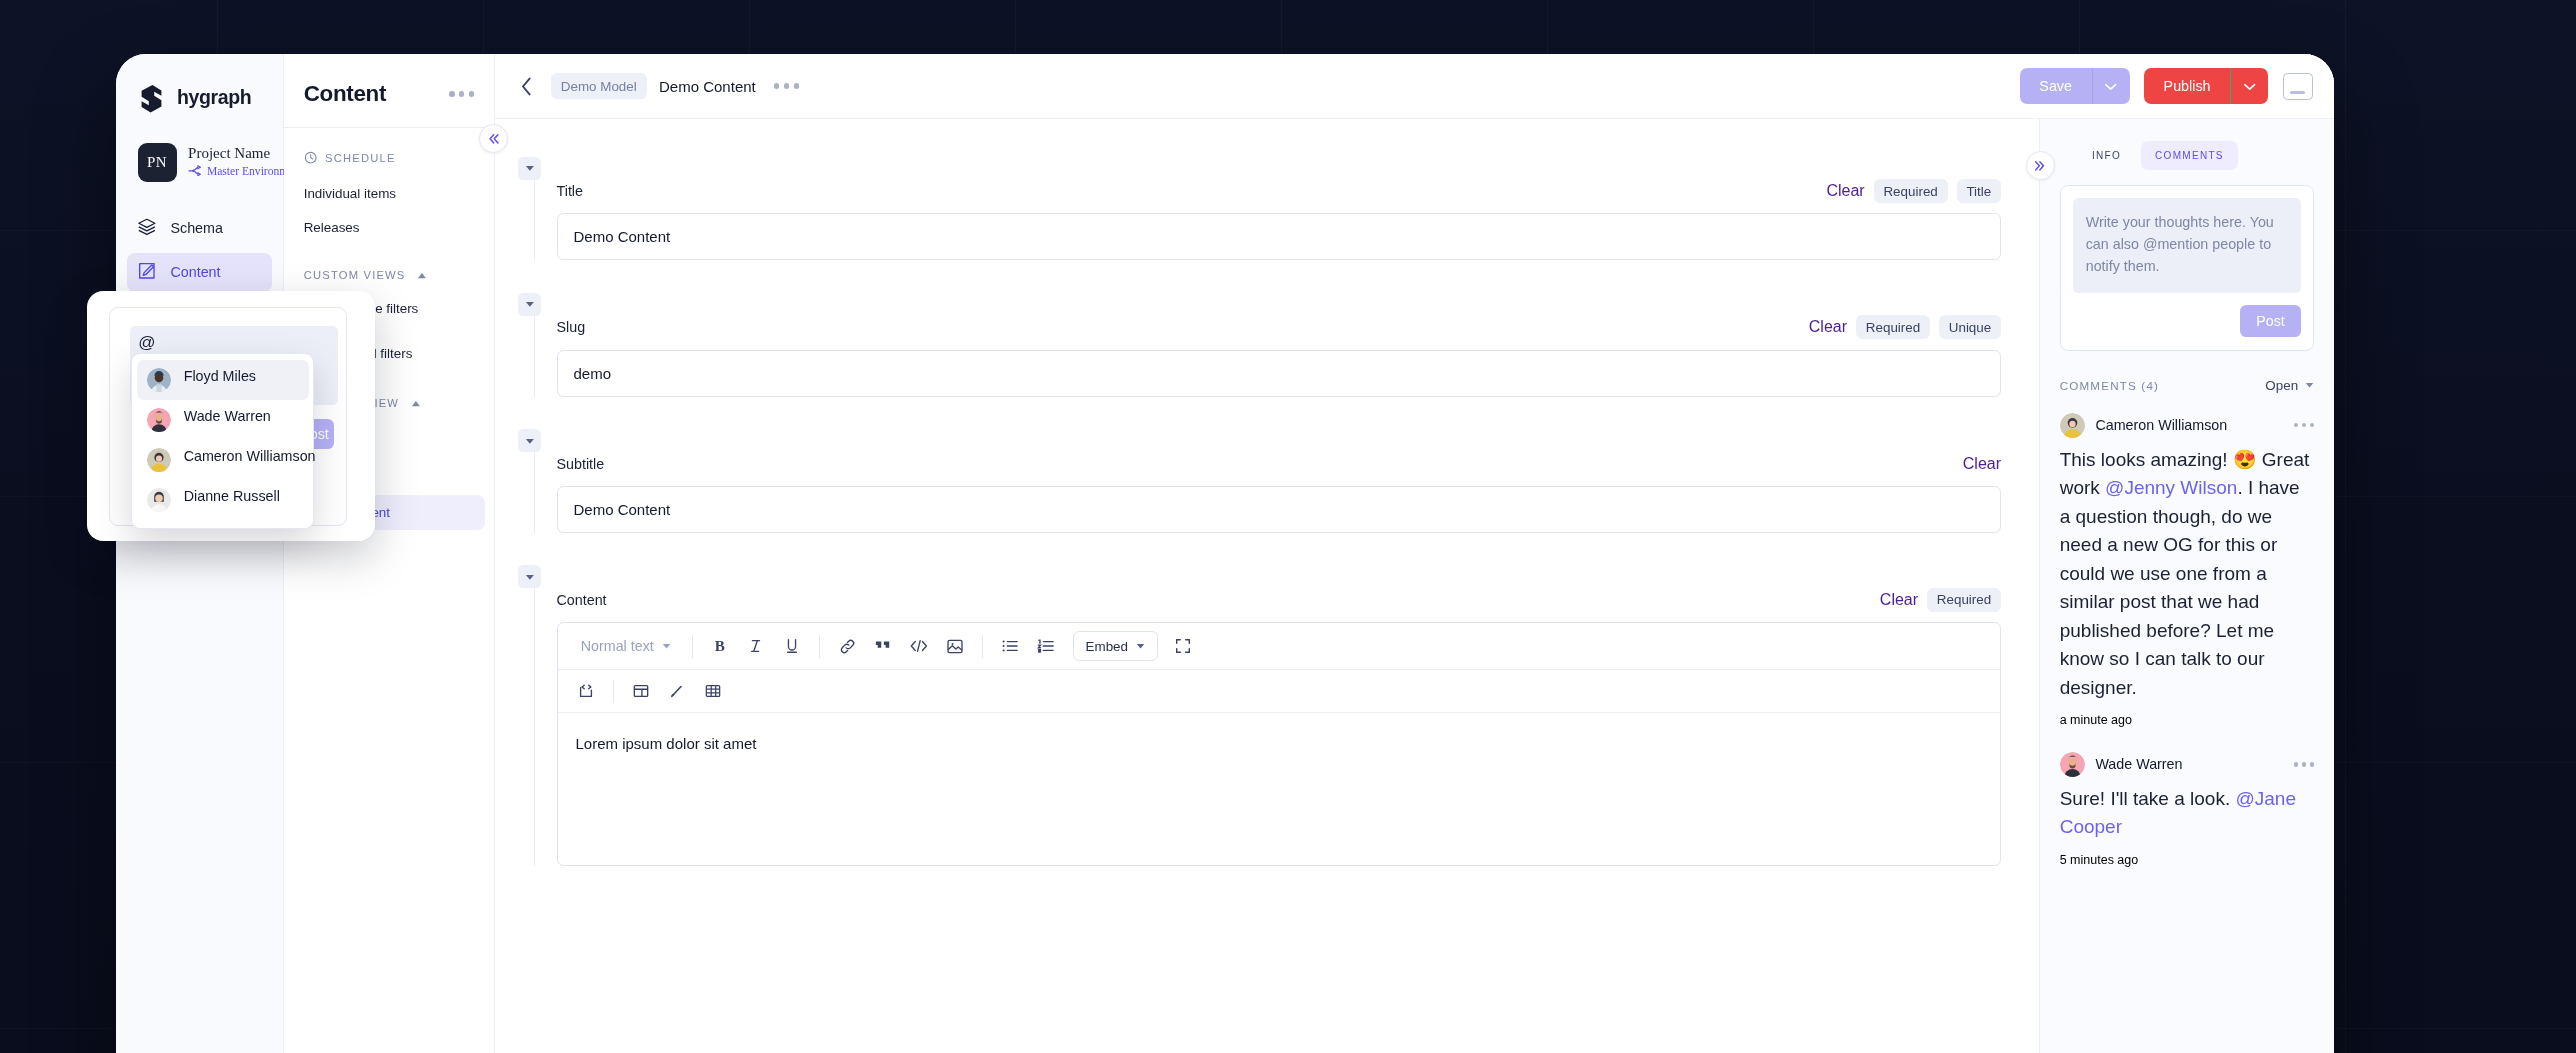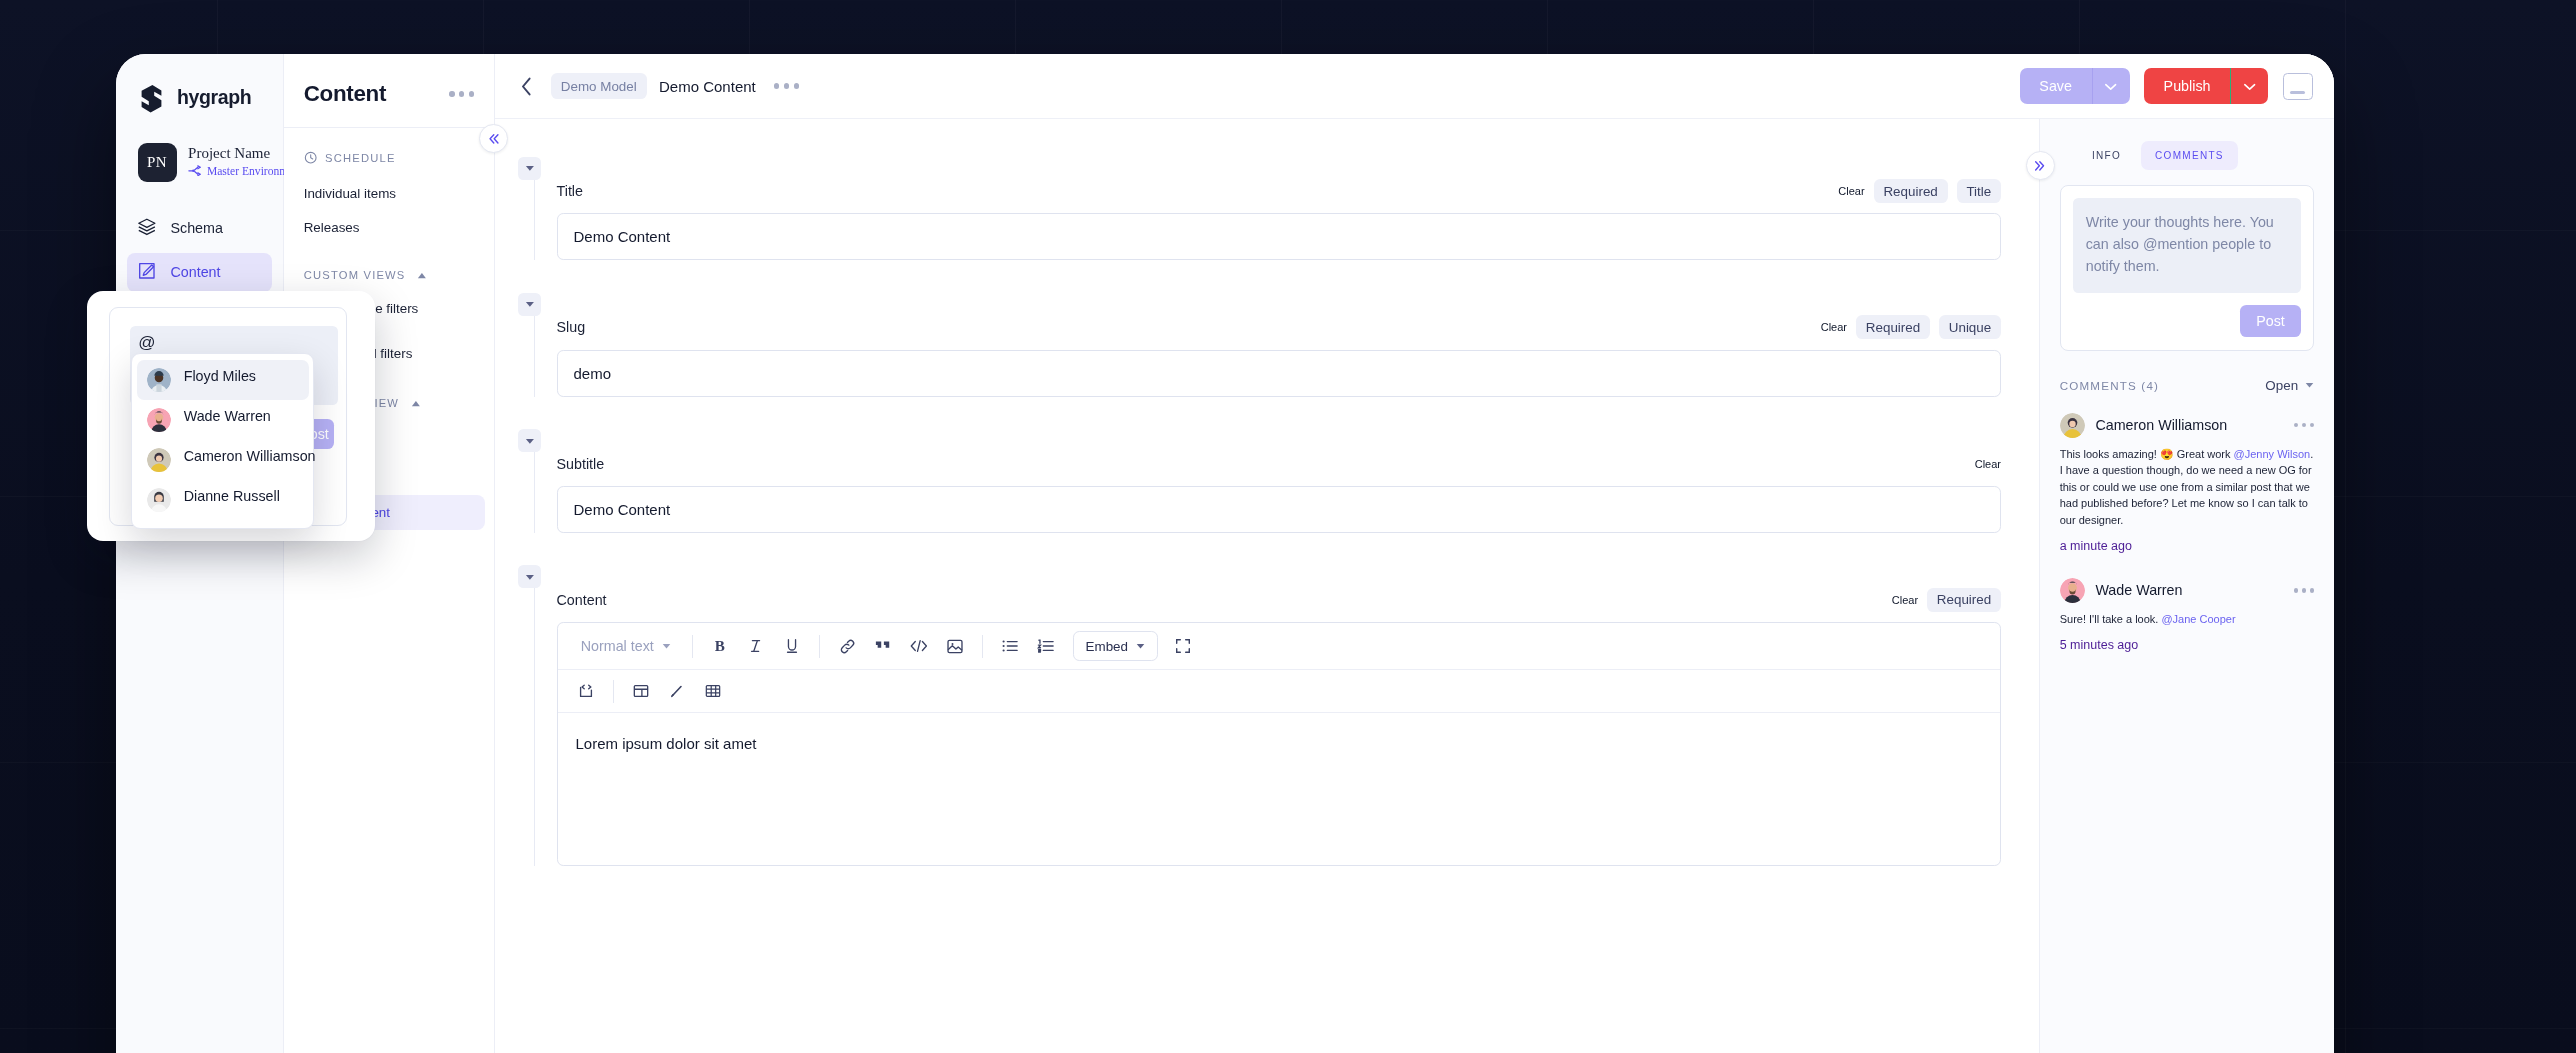--- a/index.html
+++ b/index.html
@@ -161,21 +161,21 @@
 
   .field { display:flex; margin-bottom: 29px; flex-direction: column; }
   .field-caret {
     width:23px;height:23px;border-radius:5.4px;background:#eef0f8;
     display:flex;align-items:center;justify-content:center;margin-top:3.6px;flex:0 0 23px;cursor:pointer;
   }
   .field-body { flex:1 1 auto; border-left:1.8px solid #e7eaf4; padding-left: 21.5px; margin-left: 16px; min-width:0; }
   .field-head { display:flex; align-items:center; height:23px; margin-bottom:10.7px; }
   .field-label { font-size:14.3px; color:#1b2135; }
   .field-tags { margin-left:auto; display:flex; align-items:center; gap:9px; }
-  .tag-clear { color:#0f172a; font-size:11px; cursor:pointer; }
+  .tag-clear { color:#4c1d95; font-size:16px; cursor:pointer; }
   .tag-chip {
     background:#eef0f8; color:#3b4263; font-size:13.4px;
     padding: 4.5px 9.8px; border-radius:6.3px;
   }
   .input-box {
     border:0.9px solid #dfe3ef; border-radius:6.3px; background:#fff;
     height:47px; display:flex; align-items:center; padding: 0 16px;
     font-size:15px; color:#141a2e;
   }
 
@@ -226,23 +226,23 @@
     display:flex; align-items:center; margin-top: 27px;
     font-size:11.6px; letter-spacing:1.2px; color:#7e87a6; text-transform:uppercase;
   }
   .ip-open { margin-left:auto; display:flex;align-items:center;gap:7.2px; color:#3b4263; font-size:13.4px; letter-spacing:0; text-transform:none; cursor:pointer; }
   .cmt { margin-top: 19.7px; }
   .cmt-head { display:flex; align-items:center; gap:10.7px; }
   .cmt-avatar { width:25px;height:25px;border-radius:50%;flex:0 0 25px;overflow:hidden; position:relative;}
   .cmt-name { font-size:14.3px; color:#141a2e; }
   .cmt-dots { margin-left:auto; display:flex;gap:3.6px; cursor:pointer;}
   .cmt-dots i { width:4.5px;height:4.5px;border-radius:50%;background:#aab0c6;display:block; }
-  .cmt-body { font-size:11px; line-height:1.5; color:#1b2135; margin-top:8px; }
+  .cmt-body { font-size:19px; line-height:1.5; color:#1b2135; margin-top:8px; }
   .cmt-body a { color:#6b63f0; text-decoration:none; }
-  .cmt-time { font-size:12.5px; color:#4c1d95; margin-top:10.7px; }
+  .cmt-time { font-size:12.5px; color:#000000; margin-top:10.7px; }
 
   
   .handle {
     position:absolute; width:29px;height:29px;border-radius:50%;
     background:#fff; border:0.9px solid #e4e7f1;
     display:flex;align-items:center;justify-content:center;
     color:#5b4df0; cursor:pointer; z-index:6;
     box-shadow: 0 0.9px 2.7px rgba(20,26,46,.07);
   }
   .pop-card {

